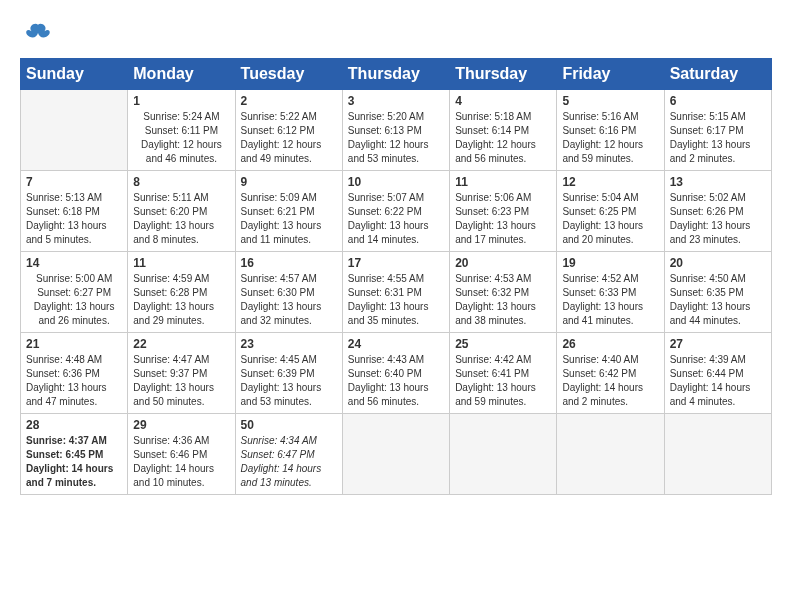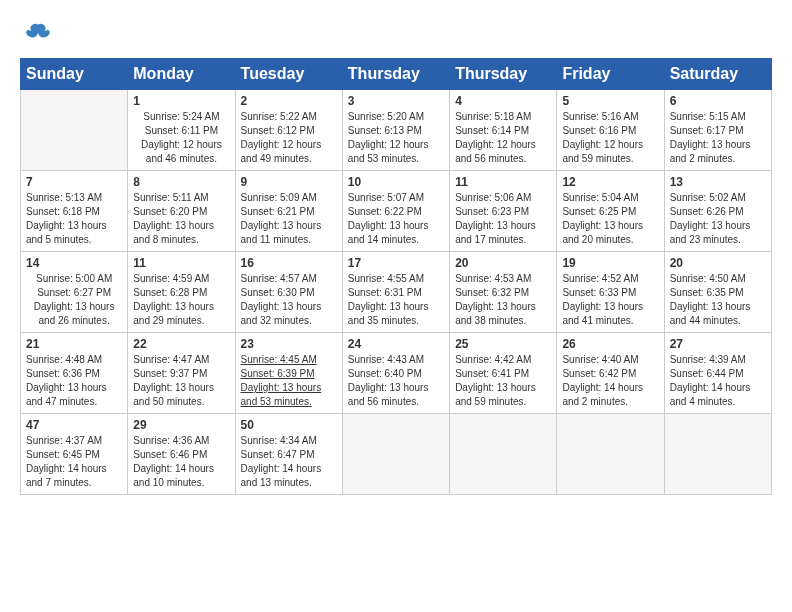--- a/index.html
+++ b/index.html
@@ -266,21 +266,21 @@
         </td>
         <td>
           <div class="day-num">22</div>
           <div class="cell-info" style="white-space: pre-line;">Sunrise: 4:47 AM
 Sunset: 9:37 PM
 Daylight: 13 hours
 and 50 minutes.</div>
         </td>
         <td>
           <div class="day-num">23</div>
-          <div class="cell-info" style="white-space: pre-line; text-decoration: underline;">Sunrise: 4:45 AM
+          <div class="cell-info" style="white-space: pre-line;">Sunrise: 4:45 AM
 Sunset: 6:39 PM
 Daylight: 13 hours
 and 53 minutes.</div>
         </td>
         <td>
           <div class="day-num">24</div>
           <div class="cell-info" style="white-space: pre-line;">Sunrise: 4:43 AM
 Sunset: 6:40 PM
 Daylight: 13 hours
 and 56 minutes.</div>
@@ -302,36 +302,36 @@
         <td>
           <div class="day-num">27</div>
           <div class="cell-info" style="white-space: pre-line;">Sunrise: 4:39 AM
 Sunset: 6:44 PM
 Daylight: 14 hours
 and 4 minutes.</div>
         </td>
       </tr>
       <tr>
         <td>
-          <div class="day-num">47</div>
-          <div class="cell-info" style="white-space: pre-line;">Sunrise: 4:37 AM
+          <div class="day-num">28</div>
+          <div class="cell-info" style="white-space: pre-line; font-weight: bold;">Sunrise: 4:37 AM
 Sunset: 6:45 PM
 Daylight: 14 hours
 and 7 minutes.</div>
         </td>
         <td>
           <div class="day-num">29</div>
           <div class="cell-info" style="white-space: pre-line;">Sunrise: 4:36 AM
 Sunset: 6:46 PM
 Daylight: 14 hours
 and 10 minutes.</div>
         </td>
         <td>
           <div class="day-num">50</div>
-          <div class="cell-info" style="white-space: pre-line;">Sunrise: 4:34 AM
+          <div class="cell-info" style="white-space: pre-line; font-style: italic;">Sunrise: 4:34 AM
 Sunset: 6:47 PM
 Daylight: 14 hours
 and 13 minutes.</div>
         </td>
         <td class="empty"></td>
         <td class="empty"></td>
         <td class="empty"></td>
         <td class="empty"></td>
       </tr>
     </tbody>

